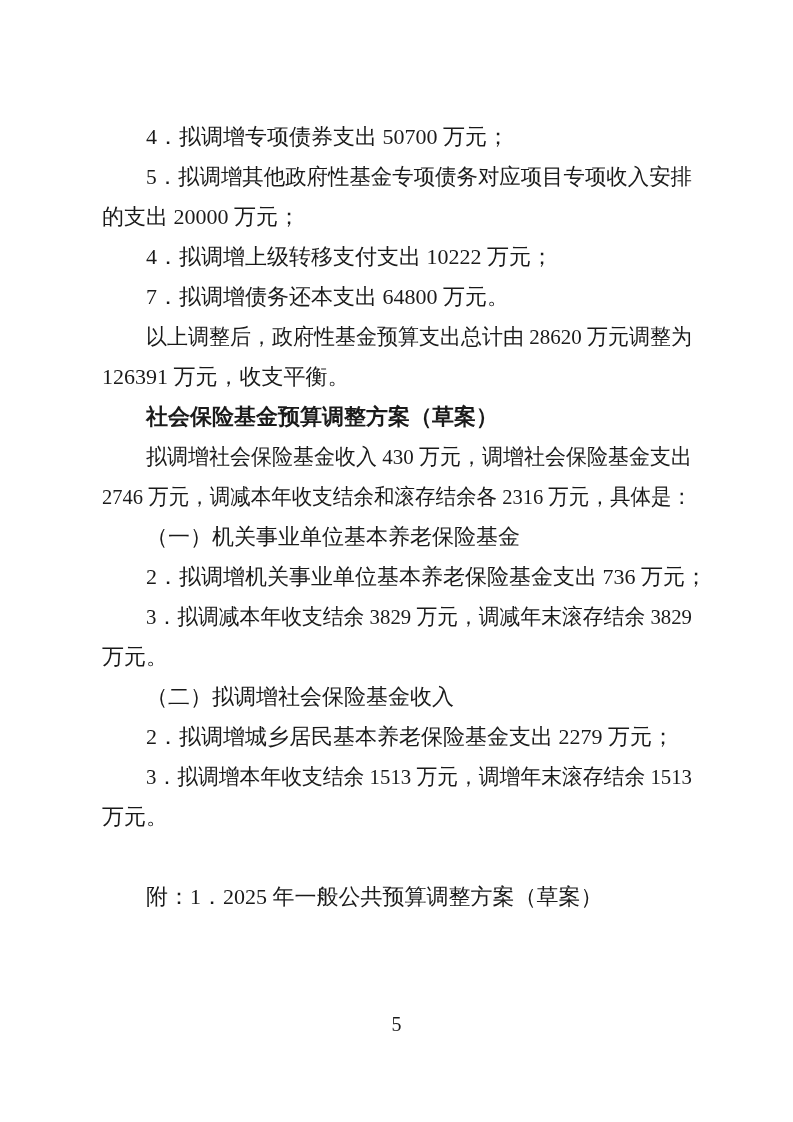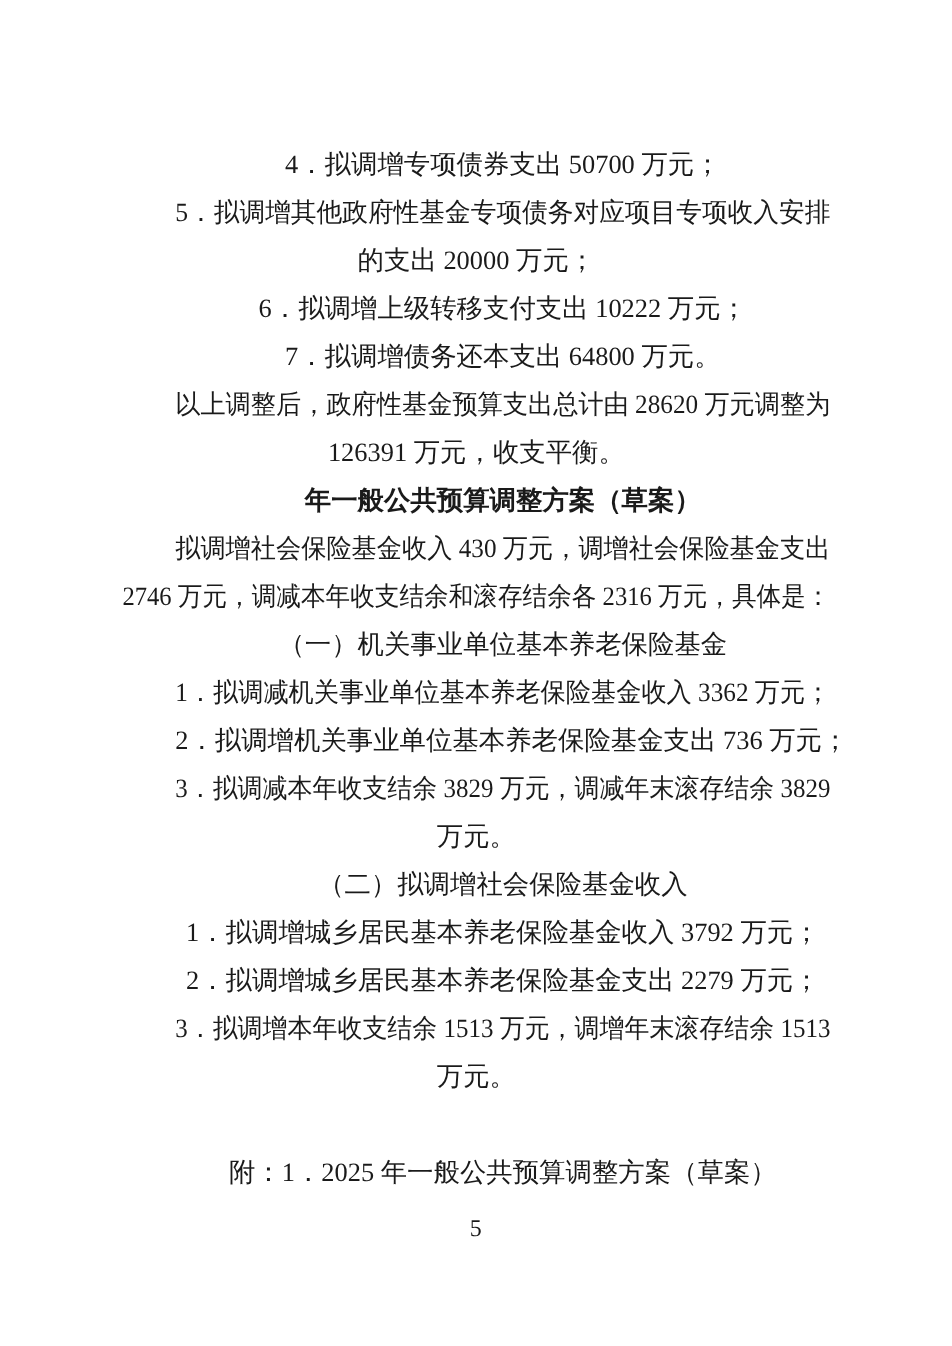--- a/index.html
+++ b/index.html
@@ -25,21 +25,20 @@
     left: 102px;
     top: 117px;
     width: 590px;
   }
   .line {
     height: 40px;
     line-height: 40px;
     font-size: 22px;
     white-space: nowrap;
     overflow: visible;
-    text-align: center;
   }
   .line .t {
     display: inline-block;
     white-space: nowrap;
     transform-origin: left center;
   }
   .indent {
     padding-left: 44px;
   }
   .bold {
@@ -59,34 +58,32 @@
   }
 </style>
 </head>
 <body>
 
 <div class="page">
   <div class="content">
     <div class="line indent"><span class="t">4．拟调增专项债券支出 50700 万元；</span></div>
     <div class="line indent fit"><span class="t" style="transform: scaleX(0.973262);">5．拟调增其他政府性基金专项债务对应项目专项收入安排</span></div>
     <div class="line"><span class="t">的支出 20000 万元；</span></div>
-    <div class="line indent"><span class="t">6．拟调增上级转移支付支出 10222 万元；</span></div>
+    <div class="line indent"><span class="t">4．拟调增上级转移支付支出 10222 万元；</span></div>
     <div class="line indent"><span class="t">7．拟调增债务还本支出 64800 万元。</span></div>
     <div class="line indent fit"><span class="t" style="transform: scaleX(0.954545);">以上调整后，政府性基金预算支出总计由 28620 万元调整为</span></div>
     <div class="line"><span class="t">126391 万元，收支平衡。</span></div>
-    <div class="line indent bold"><span class="t">年一般公共预算调整方案（草案）</span></div>
+    <div class="line indent bold"><span class="t">社会保险基金预算调整方案（草案）</span></div>
     <div class="line indent fit"><span class="t" style="transform: scaleX(0.954545);">拟调增社会保险基金收入 430 万元，调增社会保险基金支出</span></div>
     <div class="line fit"><span class="t" style="transform: scaleX(0.932806);">2746 万元，调减本年收支结余和滚存结余各 2316 万元，具体是：</span></div>
     <div class="line indent"><span class="t">（一）机关事业单位基本养老保险基金</span></div>
-    <div class="line indent fit"><span class="t" style="transform: scaleX(0.954545);">1．拟调减机关事业单位基本养老保险基金收入 3362 万元；</span></div>
     <div class="line indent"><span class="t">2．拟调增机关事业单位基本养老保险基金支出 736 万元；</span></div>
     <div class="line indent fit"><span class="t" style="transform: scaleX(0.945455);">3．拟调减本年收支结余 3829 万元，调减年末滚存结余 3829</span></div>
     <div class="line"><span class="t">万元。</span></div>
     <div class="line indent"><span class="t">（二）拟调增社会保险基金收入</span></div>
-    <div class="line indent"><span class="t">1．拟调增城乡居民基本养老保险基金收入 3792 万元；</span></div>
     <div class="line indent"><span class="t">2．拟调增城乡居民基本养老保险基金支出 2279 万元；</span></div>
     <div class="line indent fit"><span class="t" style="transform: scaleX(0.945455);">3．拟调增本年收支结余 1513 万元，调增年末滚存结余 1513</span></div>
     <div class="line"><span class="t">万元。</span></div>
     <div class="spacer"></div>
     <div class="line indent"><span class="t">附：1．2025 年一般公共预算调整方案（草案）</span></div>
   </div>
   <div class="page-number">5</div>
 </div>
 
 </body></html>

